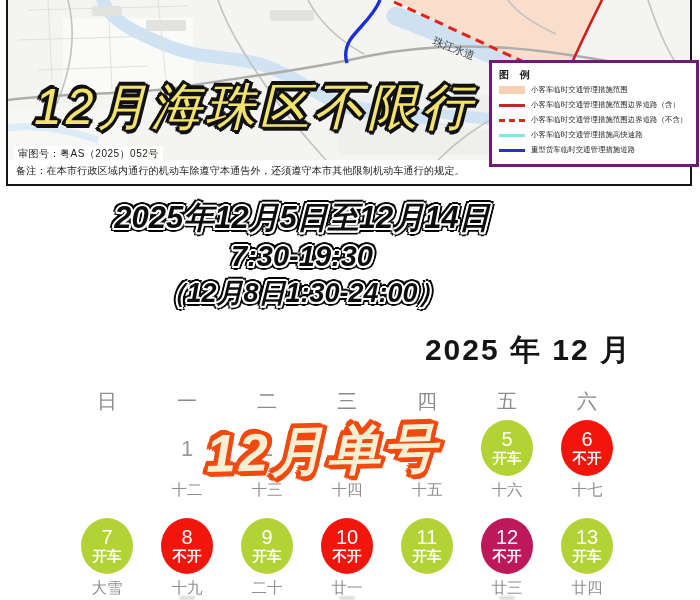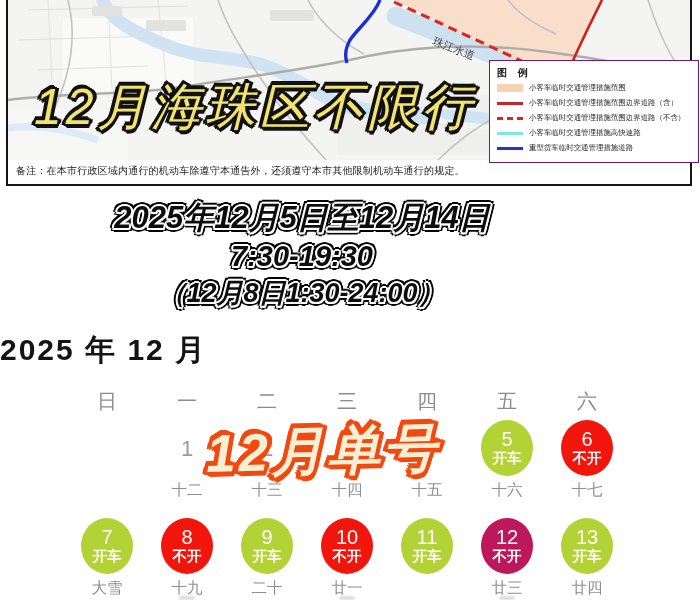--- a/index.html
+++ b/index.html
@@ -18,21 +18,21 @@
     position:absolute;left:6px;top:146px;font-size:10px;color:#1c1c1c;
     background:rgba(255,255,255,.85);padding:1px 4px;letter-spacing:.5px;white-space:nowrap;
   }
   .remark{
     position:absolute;left:4px;top:163px;font-size:10px;color:#1c1c1c;
     background:#fff;padding:1px 4px;white-space:nowrap;letter-spacing:.2px;
   }
   
   .legend{
     position:absolute;left:481px;top:60px;width:210px;box-sizing:border-box;
-    background:#ffffff;border:1px solid #701a75;padding:5px 23px 4px 7px;
+    background:#ffffff;border:3px solid #701a75;padding:5px 23px 4px 7px;
   }
   .legend-title{font-size:10px;font-weight:700;color:#222;letter-spacing:4px;margin-bottom:3px;}
   .legend-item{display:flex;align-items:center;margin:0 0 5px 0;}
   .legend-swatch{width:26px;min-width:26px;margin-right:6px;position:relative;}
   .legend-swatch.area{height:8px;}
   .legend-swatch.solid-line{height:0;border-top-width:3px;border-top-style:solid;}
   .legend-swatch.dashed-line{height:0;border-top-width:3px;border-top-style:dashed;}
   .legend-label{font-size:7.6px;color:#1d1d1d;white-space:nowrap;transform:scale(.98);transform-origin:left center;}
   
   .map-title{
@@ -52,21 +52,21 @@
       -2px 0 0 #fff,2px 0 0 #fff,0 -2px 0 #fff,0 2px 0 #fff,
       -1.5px -1.5px 0 #fff,1.5px -1.5px 0 #fff,-1.5px 1.5px 0 #fff,1.5px 1.5px 0 #fff,
       -4px 0 0 #050505,4px 0 0 #050505,0 -4px 0 #050505,0 4px 0 #050505,
       -3px -3px 0 #050505,3px -3px 0 #050505,-3px 3px 0 #050505,3px 3px 0 #050505;
   }
   .period-line1{font-size:31px;line-height:40px;}
   .period-line2{font-size:29px;line-height:37px;}
   .period-line3{font-size:27px;line-height:36px;}
   
   .cal-title{
-    position:absolute;left:0;top:330px;width:632px;text-align:left;
+    position:absolute;left:0;top:330px;width:632px;text-align:right;
     font-size:30px;font-weight:700;color:#141414;letter-spacing:2px;
   }
   .weekday-row,.cal-row{
     position:absolute;left:67px;width:560px;display:grid;grid-template-columns:repeat(7,80px);
   }
   .weekday-row{top:388px;}
   .wd{text-align:center;font-size:20px;color:#8c8c8c;}
   .cal-row-0{top:420px;}
   .cal-row-1{top:518px;}
   .cell{text-align:center;}
@@ -164,20 +164,21 @@
           <span class="legend-swatch solid-line" style="border-top-color: rgb(125, 232, 224);"></span>
           <span class="legend-label">小客车临时交通管理措施高快速路</span>
         </div>
         <div class="legend-item">
           <span class="legend-swatch solid-line" style="border-top-color: rgb(43, 50, 200);"></span>
           <span class="legend-label">重型货车临时交通管理措施道路</span>
         </div>
       </div>
   </div>
 
+  <div class="approval">审图号：粤AS（2025）052号</div>
   <div class="remark">备注：在本市行政区域内通行的机动车除遵守本通告外，还须遵守本市其他限制机动车通行的规定。</div>
 </div>
 
 <div class="map-title">12月海珠区不限行</div>
 
 <div class="period">
   <div class="period-line1">2025年12月5日至12月14日</div>
   <div class="period-line2">7:30-19:30</div>
   <div class="period-line3">（12月8日1:30-24:00）</div>
 </div>

